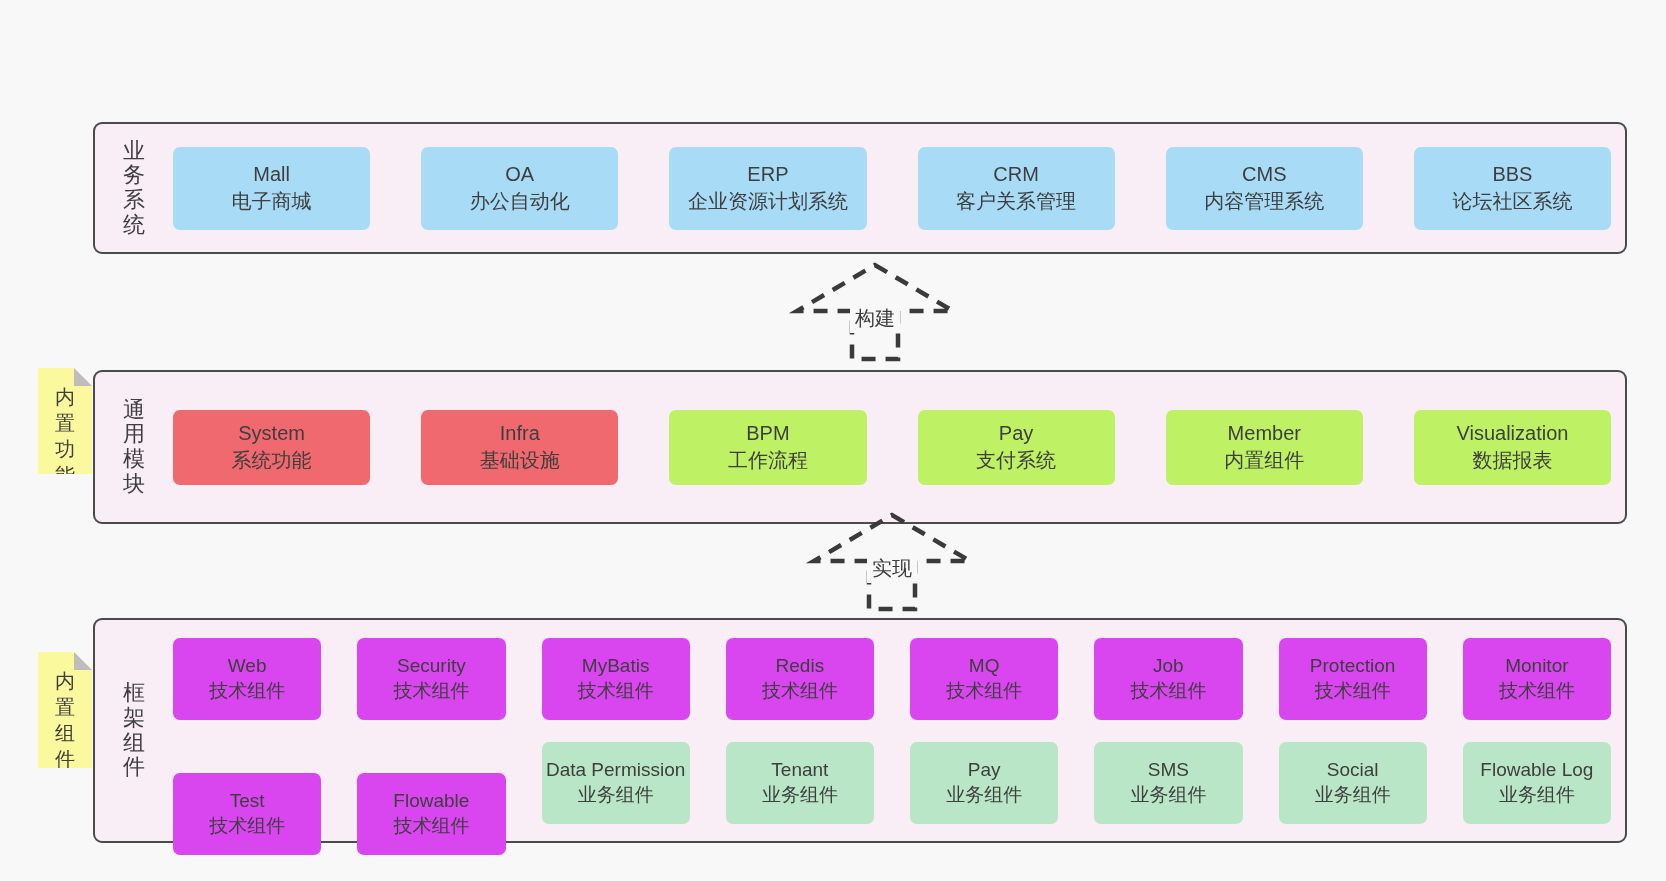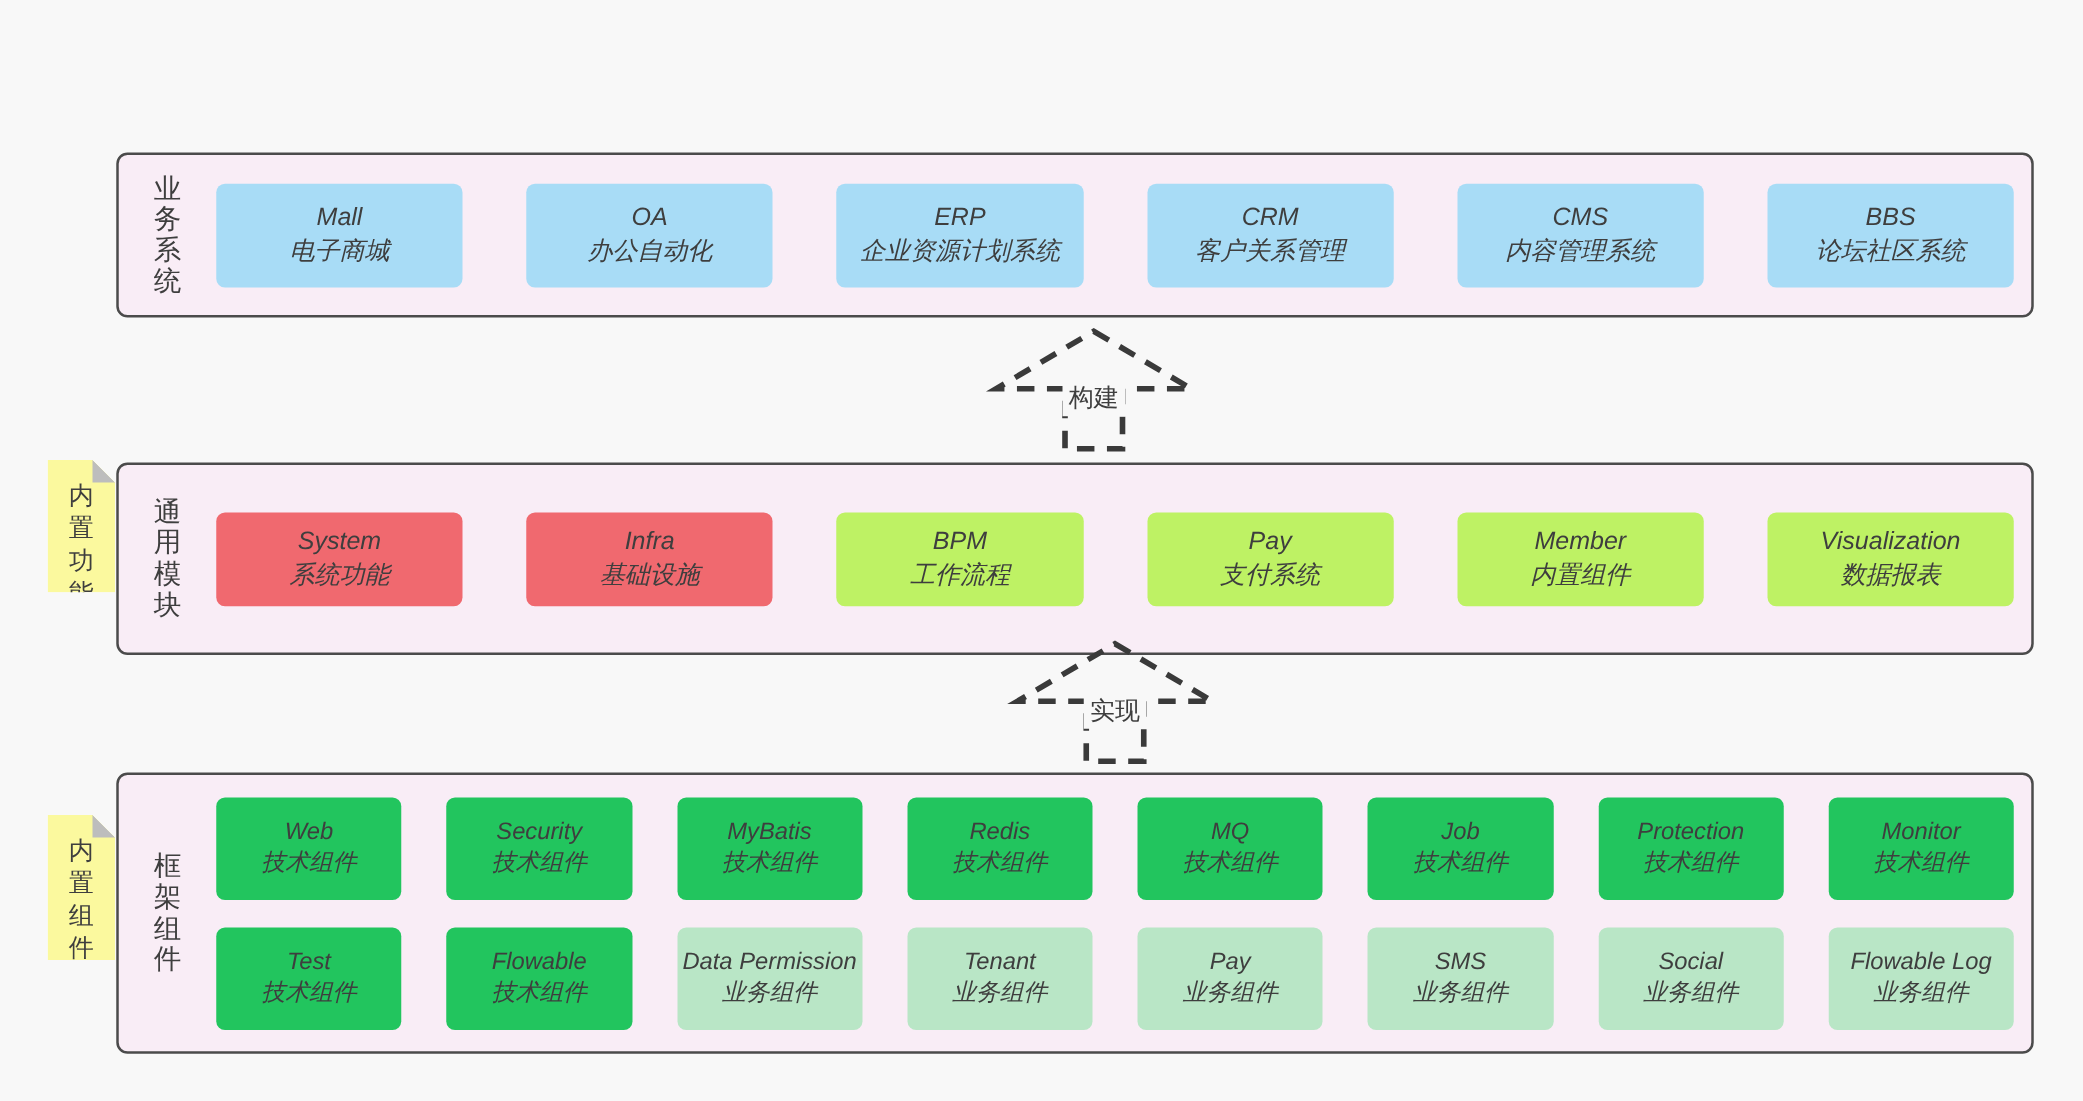--- a/index.html
+++ b/index.html
@@ -19,27 +19,27 @@
   #band-components{top:618px;height:225px;}
   .vlabel{
     flex:none;width:26px;margin-left:26px;
     font-size:22px;line-height:1.12;word-break:break-all;
     text-align:center;letter-spacing:0;
   }
   .boxes{flex:1;display:flex;gap:51px;margin:0 14px 0 26px;}
   .box{
     flex:1;height:83px;border-radius:7px;
     display:flex;flex-direction:column;align-items:center;justify-content:center;
-    font-size:20px;line-height:1.35;text-align:center;padding:2px 4px;box-sizing:border-box;font-style:italic;
+    font-size:20px;line-height:1.35;text-align:center;padding:2px 4px;box-sizing:border-box;
   }
   #band-modules .box{height:75px;}
   .blue{background:#a8dcf6;}
   .red{background:#f0696f;}
   .pink{background:#bef264;}
-  .green{background:#22c55e;}
+  .green{background:#d946ef;margin-top:31px;}
   .lightgreen{background:#b9e6c6;}
   .grid{flex:1;display:flex;flex-direction:column;gap:22px;margin:0 14px 0 26px;}
   .grid .row{display:flex;gap:36px;}
   .grid .box{height:82px;font-size:19px;line-height:1.3;}
   .sticky{
     position:absolute;left:38px;width:54px;background:#fbf99e;
     clip-path:polygon(0 0, calc(100% - 18px) 0, 100% 18px, 100% 100%, 0 100%);
   }
   #sticky-features{top:368px;height:106px;}
   #sticky-components{top:652px;height:116px;}

